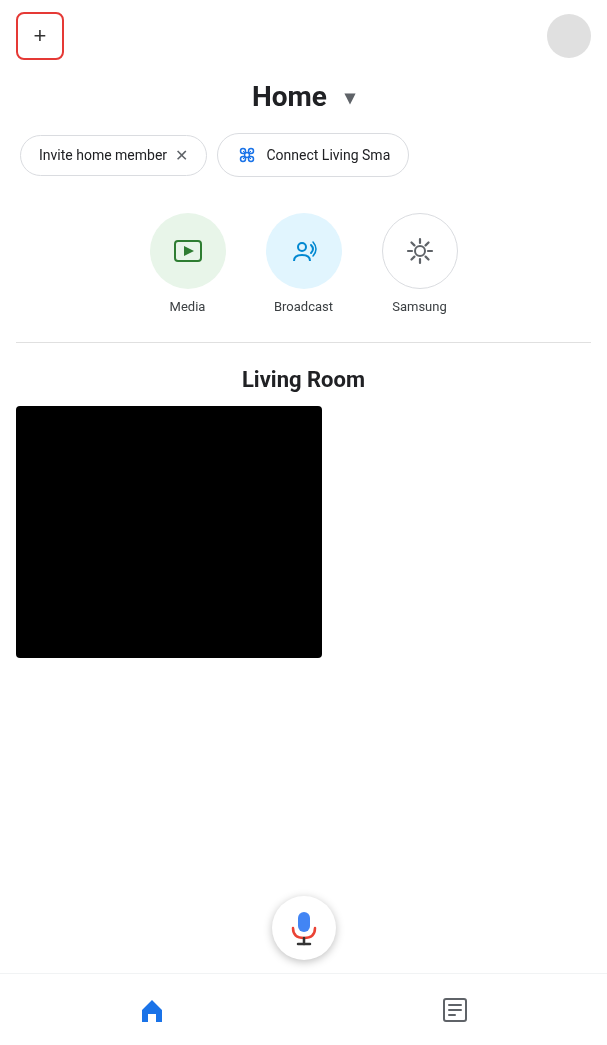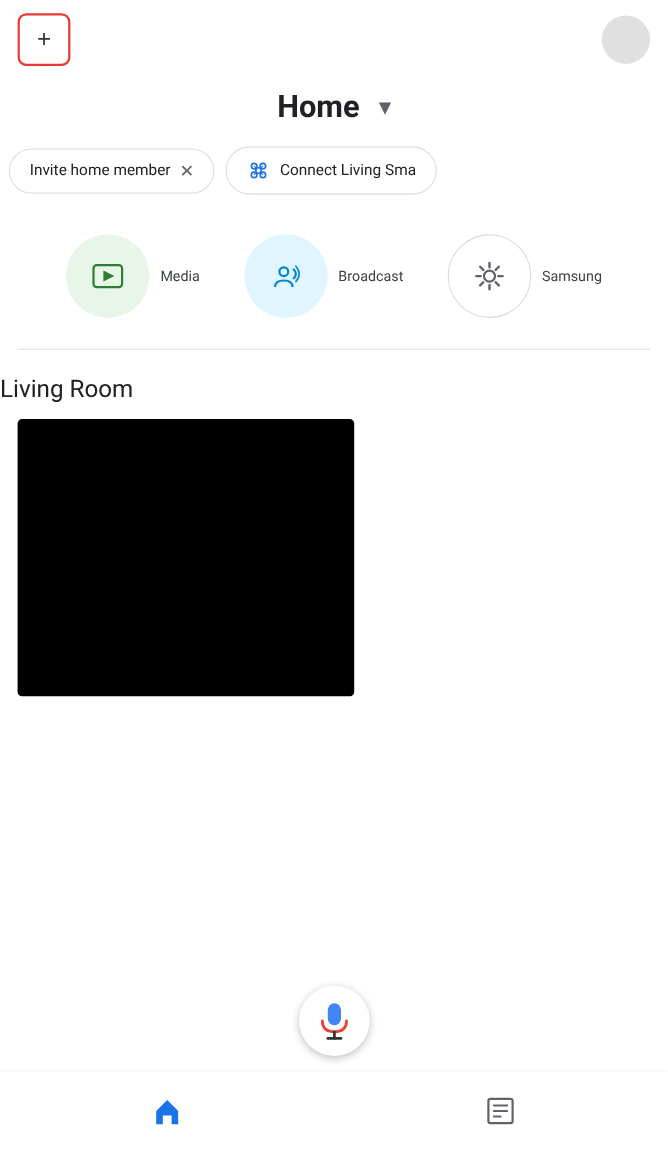--- a/index.html
+++ b/index.html
@@ -67,21 +67,21 @@
     .title-chevron {
       font-size: 20px;
       color: #5f6368;
     }
 
     
     .chips-row {
       display: flex;
       align-items: center;
       gap: 10px;
-      padding: 0 8px 20px;
+      padding: 0 20px 20px;
       overflow: hidden;
     }
 
     .chip {
       display: flex;
       align-items: center;
       gap: 8px;
       padding: 10px 18px;
       border-radius: 50px;
       border: 1.5px solid #dadce0;
@@ -100,21 +100,21 @@
     
     .features-row {
       display: flex;
       justify-content: center;
       gap: 40px;
       padding: 16px 0 20px;
     }
 
     .feature-item {
       display: flex;
-      flex-direction: row;
+      flex-direction: column;
       align-items: center;
       gap: 10px;
       cursor: pointer;
     }
 
     .feature-circle {
       width: 76px;
       height: 76px;
       border-radius: 50%;
       display: flex;
@@ -142,22 +142,23 @@
 
     
     .divider {
       height: 1px;
       background: #e0e0e0;
       margin: 8px 16px;
     }
 
     
     .room-title {
+      text-align: center;
       font-size: 22px;
-      font-weight: 400;
+      font-weight: 700;
       color: #202124;
       padding: 16px 0 14px;
     }
 
     .room-image {
       width: 306px;
       height: 252px;
       background: #000000;
       border-radius: 4px;
       margin: 0 16px;

